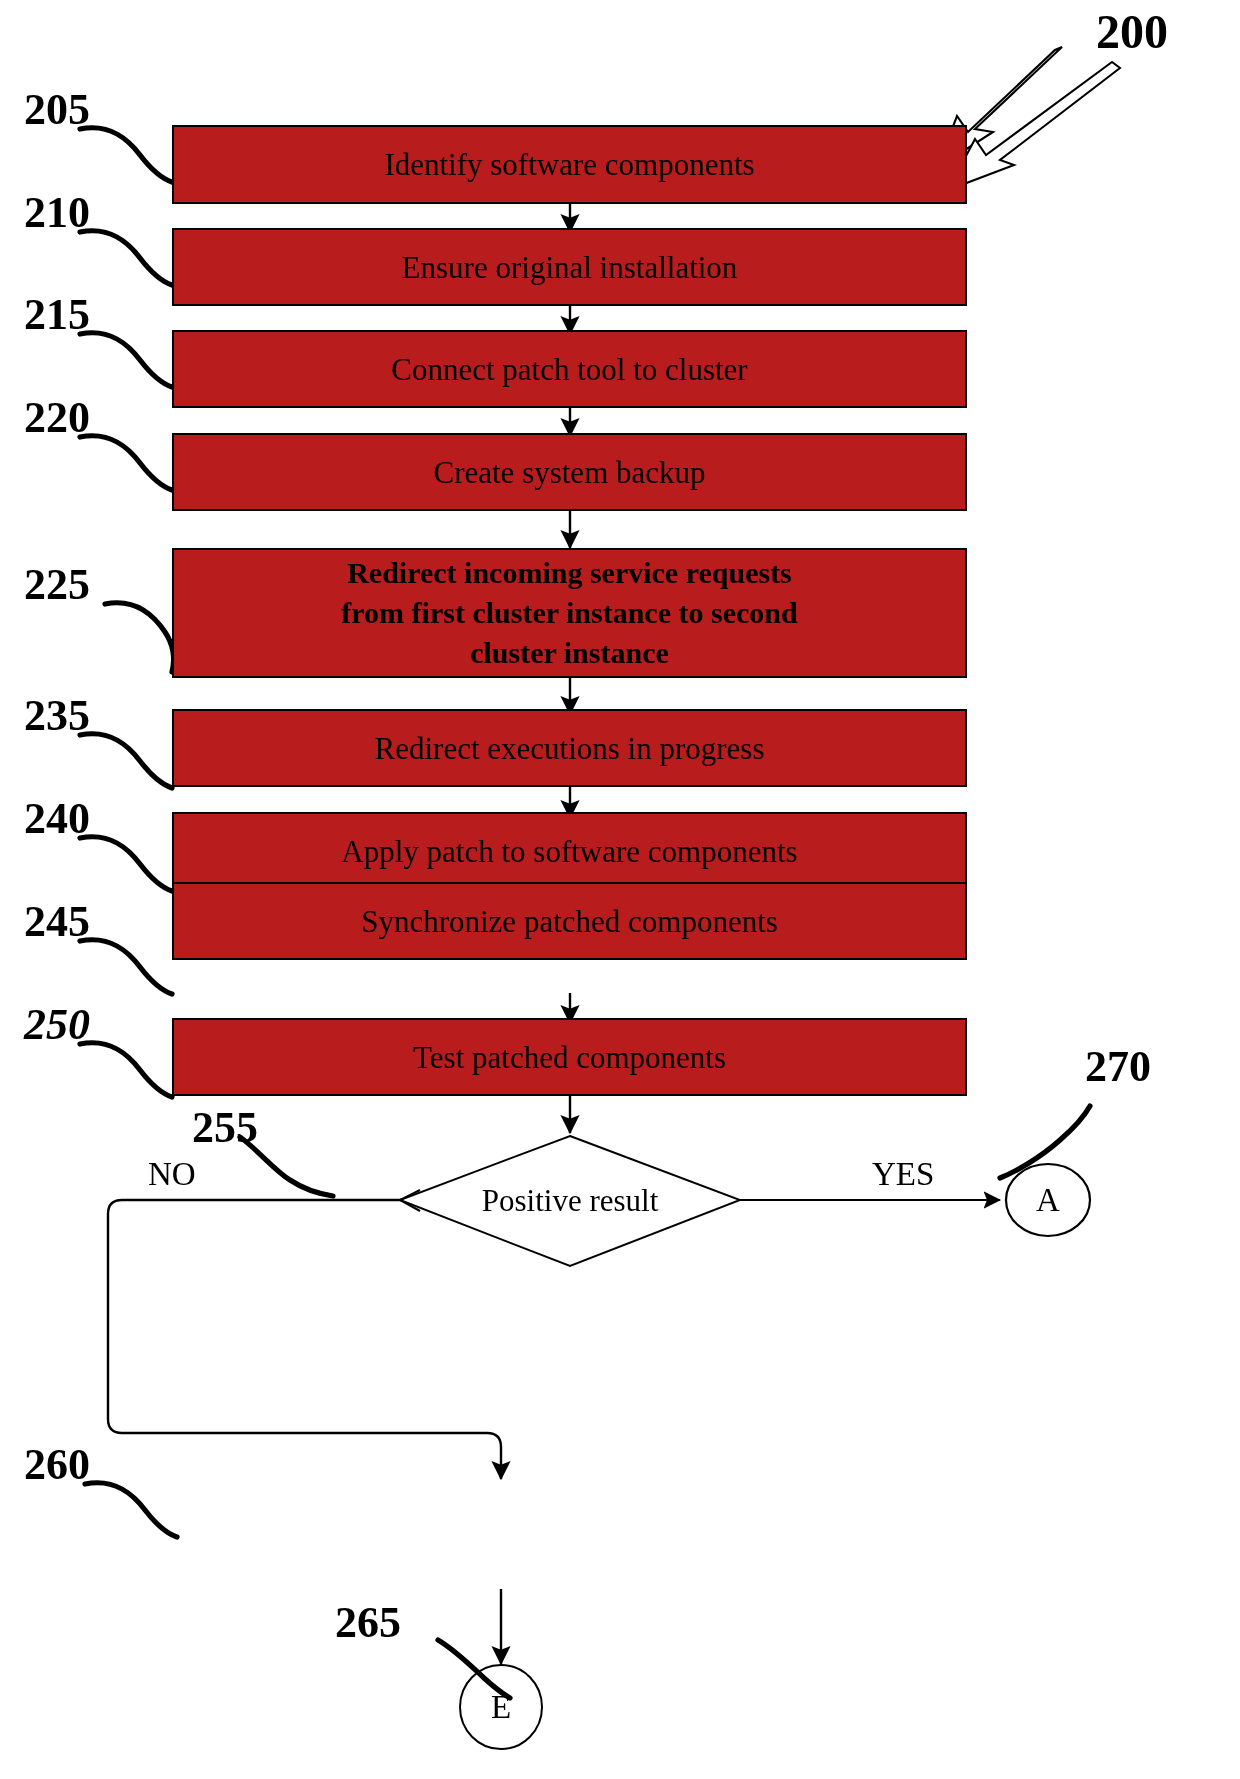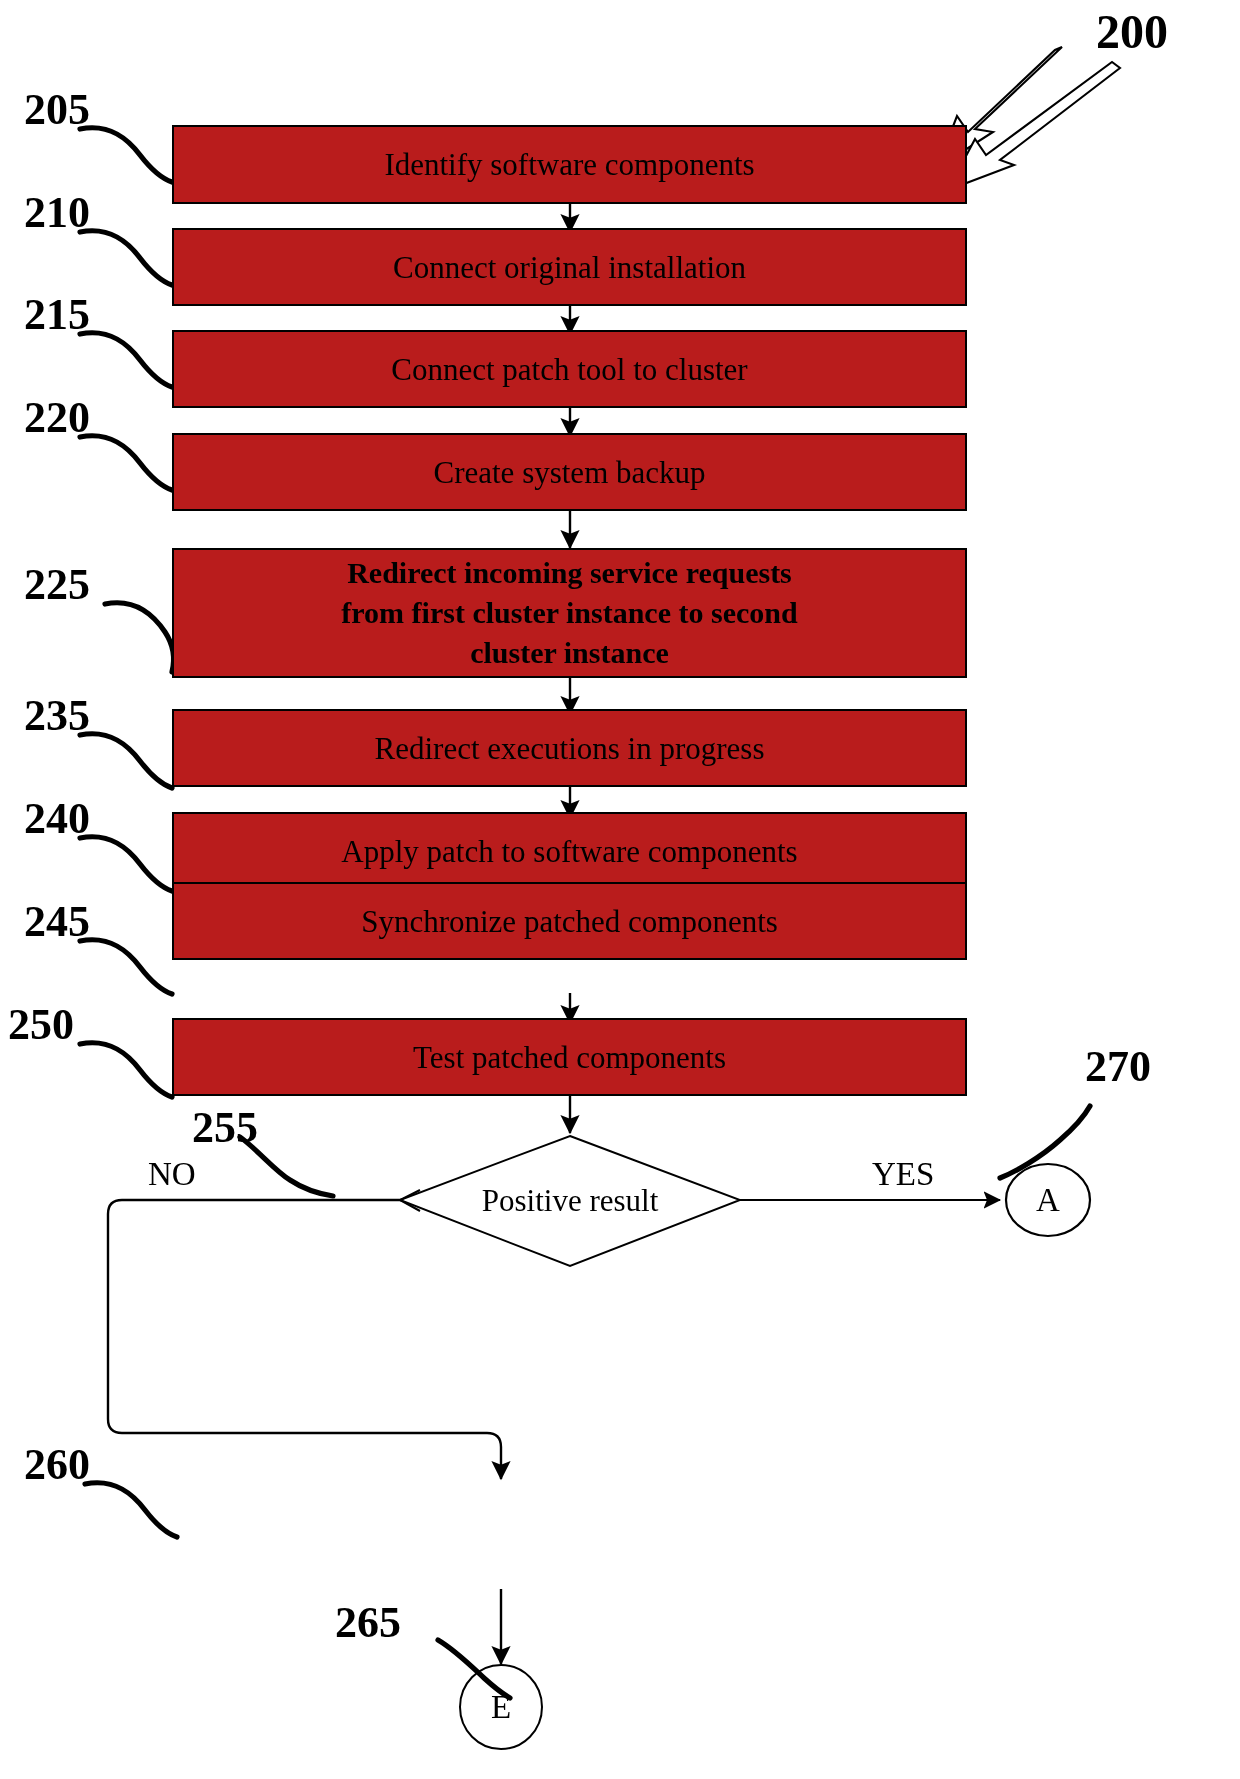--- a/index.html
+++ b/index.html
@@ -140,21 +140,21 @@
     </g>
   </svg>
 
   <div class="ref-num" style="left:1096px; top:8px; font-size:48px;">200</div>
 
   <div class="proc-box" style="left:172px; top:125px; width:795px; height:79px;">
     <span class="proc-label">Identify software components</span>
   </div>
 
   <div class="proc-box" style="left:172px; top:228px; width:795px; height:78px;">
-    <span class="proc-label">Connect original installation</span>
+    <span class="proc-label">Ensure original installation</span>
   </div>
 
   <div class="proc-box" style="left:172px; top:330px; width:795px; height:78px;">
     <span class="proc-label">Connect patch tool to cluster</span>
   </div>
 
   <div class="proc-box" style="left:172px; top:548px; width:795px; height:130px;">
     <span class="proc-label multi">Redirect incoming service requests
 from first cluster instance to second
 cluster instance</span>
@@ -190,19 +190,19 @@
   <div class="conn-label" style="left:481px; top:1691px; width:40px;">E</div>
 
   <div class="ref-num" style="left:24px; top:88px;">205</div>
   <div class="ref-num" style="left:24px; top:191px;">210</div>
   <div class="ref-num" style="left:24px; top:293px;">215</div>
   <div class="ref-num" style="left:24px; top:396px;">220</div>
   <div class="ref-num" style="left:24px; top:563px;">225</div>
   <div class="ref-num" style="left:24px; top:694px;">235</div>
   <div class="ref-num" style="left:24px; top:797px;">240</div>
   <div class="ref-num" style="left:24px; top:900px;">245</div>
-  <div class="ref-num" style="left:8px; top:1003px;">250</div>
+  <div class="ref-num" style="left:24px; top:1003px;font-style:italic;">250</div>
   <div class="ref-num" style="left:192px; top:1106px;">255</div>
   <div class="ref-num" style="left:1085px; top:1045px;">270</div>
   <div class="ref-num" style="left:24px; top:1443px;">260</div>
   <div class="ref-num" style="left:335px; top:1601px;">265</div>
 
 </div>
 
 </body></html>

